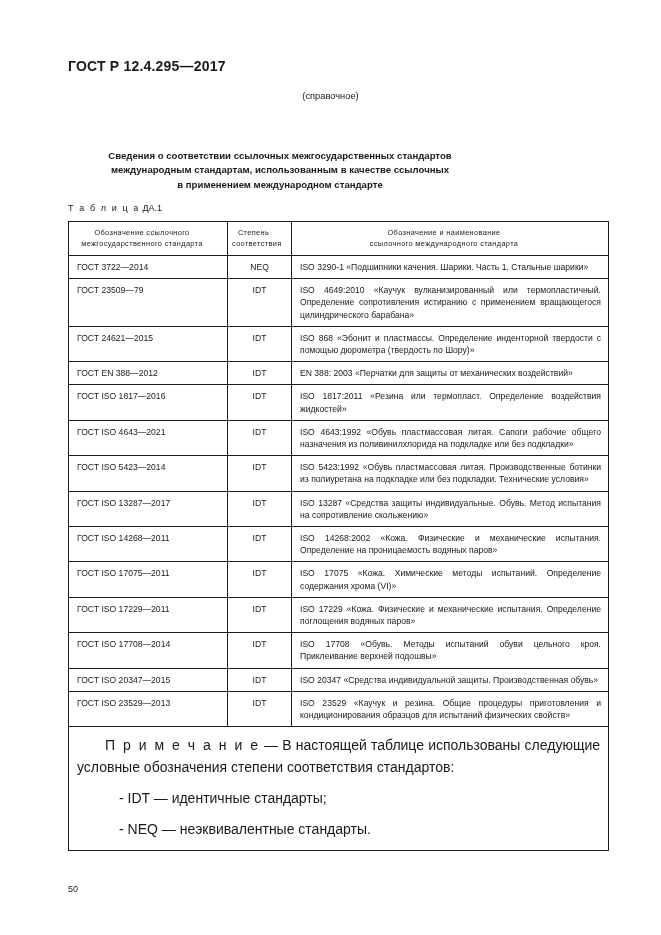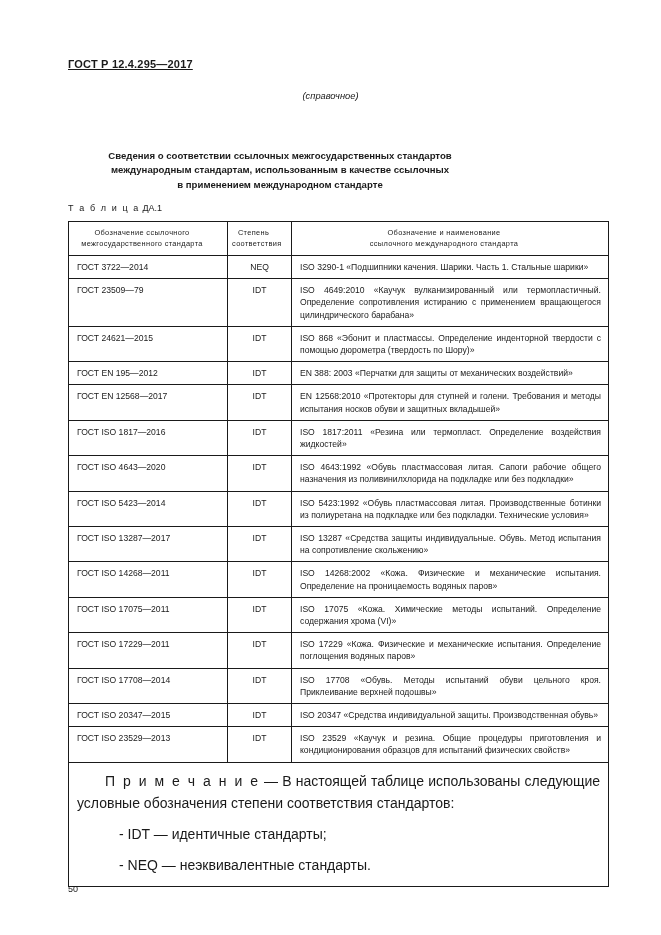--- a/index.html
+++ b/index.html
@@ -20,40 +20,38 @@
     left: 0;
     top: 0;
     width: 661px;
     height: 935px;
   }
 
   .doc-header {
     position: absolute;
     left: 68px;
     top: 58px;
-    font-size: 11px;
+    font-size: 14px;
     font-weight: bold;
     letter-spacing: 0.2px;
     white-space: nowrap;
-    text-decoration: underline;
   }
 
   .annex-block {
     position: absolute;
     left: 0;
     top: 90px;
     width: 661px;
     text-align: center;
     font-size: 9.3px;
     line-height: 13.5px;
     font-weight: bold;
   }
   .annex-sub {
     font-weight: normal;
-    font-style: italic;
   }
 
   .title-block {
     position: absolute;
     left: 0;
     top: 149px;
     width: 560px;
     text-align: center;
     font-size: 9.6px;
     font-weight: bold;
@@ -194,36 +192,31 @@
         <td class="c-gost">ГОСТ 23509—79</td>
         <td class="c-degree">IDT</td>
         <td class="c-iso">ISO 4649:2010 «Каучук вулканизированный или термопластичный. Определение сопротивления истиранию с применением вращающегося цилиндрического барабана»</td>
       </tr>
       <tr>
         <td class="c-gost">ГОСТ 24621—2015</td>
         <td class="c-degree">IDT</td>
         <td class="c-iso">ISO 868 «Эбонит и пластмассы. Определение инденторной твердости с помощью дюрометра (твердость по Шору)»</td>
       </tr>
       <tr>
-        <td class="c-gost">ГОСТ EN 195—2012</td>
+        <td class="c-gost">ГОСТ EN 388—2012</td>
         <td class="c-degree">IDT</td>
         <td class="c-iso">EN 388: 2003 «Перчатки для защиты от механических воздействий»</td>
       </tr>
       <tr>
-        <td class="c-gost">ГОСТ EN 12568—2017</td>
-        <td class="c-degree">IDT</td>
-        <td class="c-iso">EN 12568:2010 «Протекторы для ступней и голени. Требования и методы испытания носков обуви и защитных вкладышей»</td>
-      </tr>
-      <tr>
         <td class="c-gost">ГОСТ ISO 1817—2016</td>
         <td class="c-degree">IDT</td>
         <td class="c-iso">ISO 1817:2011 «Резина или термопласт. Определение воздействия жидкостей»</td>
       </tr>
       <tr>
-        <td class="c-gost">ГОСТ ISO 4643—2020</td>
+        <td class="c-gost">ГОСТ ISO 4643—2021</td>
         <td class="c-degree">IDT</td>
         <td class="c-iso">ISO 4643:1992 «Обувь пластмассовая литая. Сапоги рабочие общего назначения из поливинилхлорида на подкладке или без подкладки»</td>
       </tr>
       <tr>
         <td class="c-gost">ГОСТ ISO 5423—2014</td>
         <td class="c-degree">IDT</td>
         <td class="c-iso">ISO 5423:1992 «Обувь пластмассовая литая. Производственные ботинки из полиуретана на подкладке или без подкладки. Технические условия»</td>
       </tr>
       <tr>
         <td class="c-gost">ГОСТ ISO 13287—2017</td>

